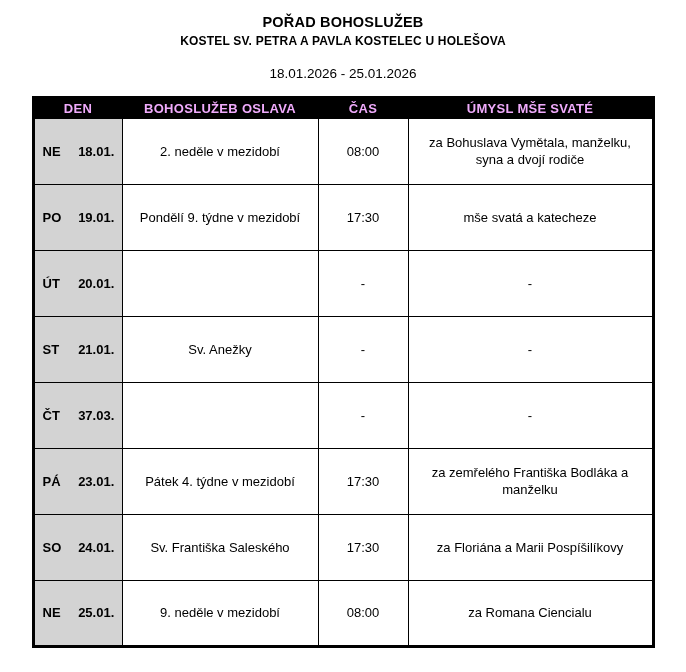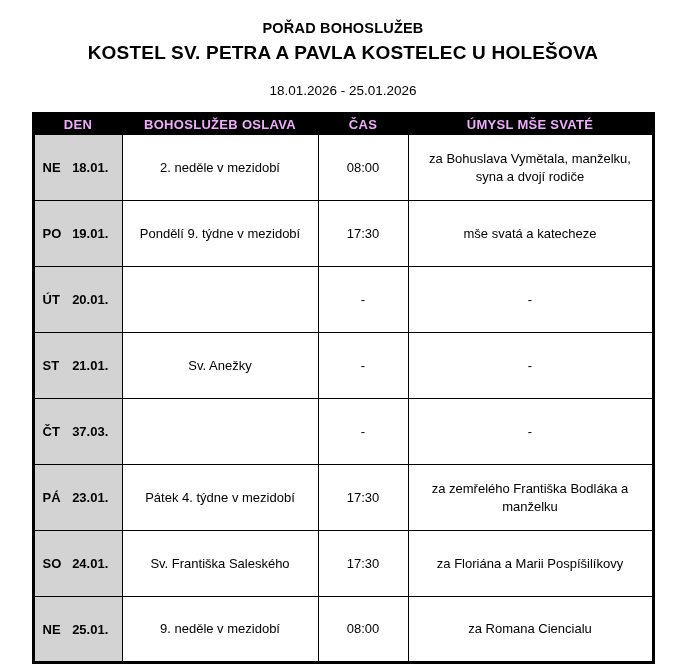--- a/index.html
+++ b/index.html
@@ -5,30 +5,30 @@
   * { margin: 0; padding: 0; box-sizing: border-box; }
   html, body {
     background: #ffffff;
     font-family: "Liberation Sans", sans-serif;
     color: #000000;
   }
   .page {
     width: 686px;
     height: 672px;
     background: #ffffff;
-    padding-top: 18px;
+    padding-top: 12px;
   }
   .titles { text-align: center; line-height: 1.45; }
   .title-main {
     font-size: 14.5px;
     font-weight: bold;
     letter-spacing: 0.2px;
   }
   .title-sub {
-    font-size: 19px;
+    font-size: 12px;
     font-weight: bold;
     letter-spacing: 0.2px;
     text-align: center;
   }
   .title-dates {
     font-size: 13.5px;
     font-weight: normal;
     margin-top: 14px;
   }
   table.schedule {
@@ -57,21 +57,21 @@
   .col-time  { width: 90px;  }
   .col-int   { width: 245px; }
   .schedule tbody tr { height: 66px; }
   td.day-cell {
     background: #d3d3d3;
     font-weight: bold;
     text-align: left;
     padding-left: 8px;
   }
   td.day-cell .day-abbr { display: inline-block; min-width: 26px; }
-  td.day-cell .day-date { display: inline-block; }
+  td.day-cell .day-date { display: inline-block; margin-left: 6px; }
   td.center-cell {
     text-align: center;
     padding: 2px 6px;
     line-height: 1.35;
   }
 </style>
 </head>
 <body>
 
 <div class="page">

